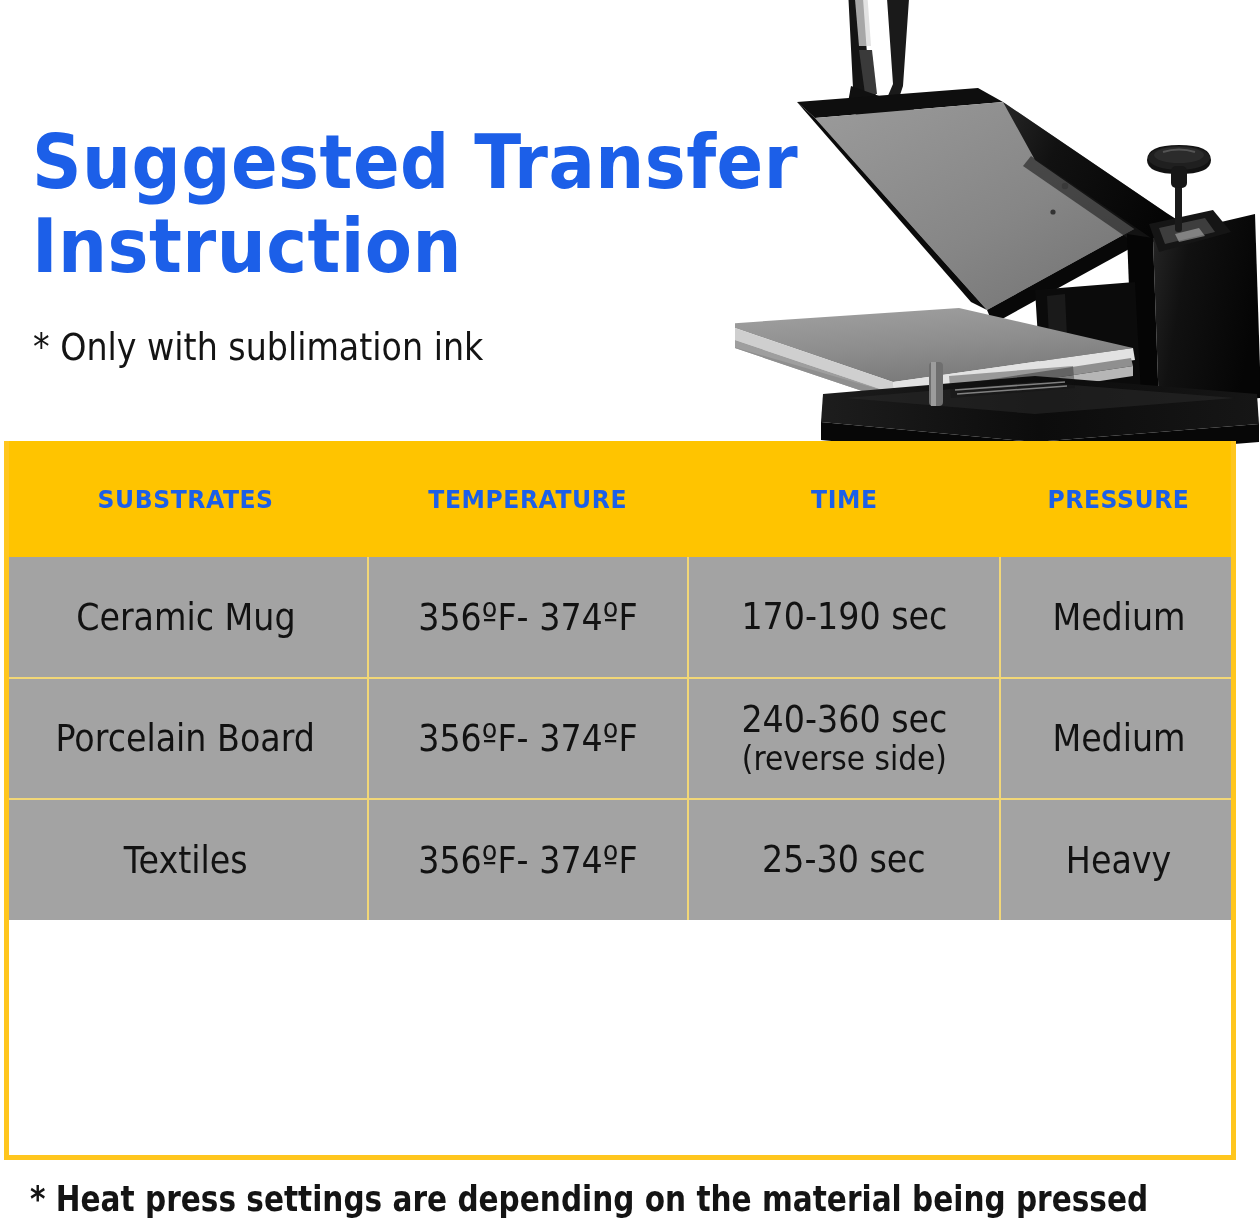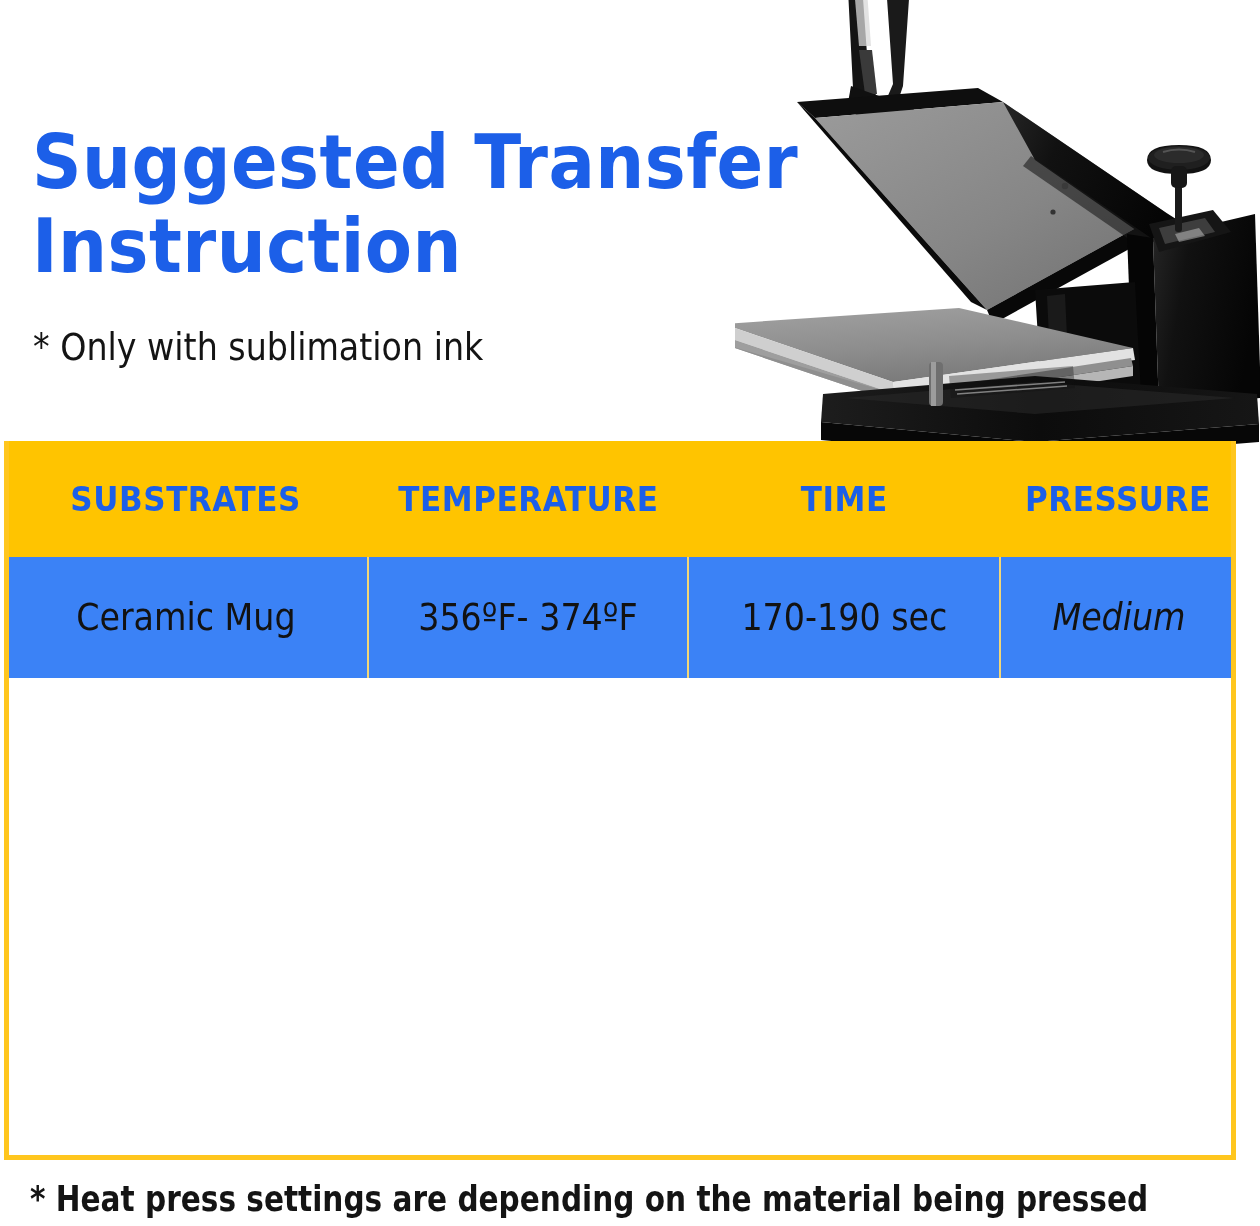--- a/index.html
+++ b/index.html
@@ -79,57 +79,57 @@
   table.spec col.c2 { width: 320px; }
   table.spec col.c3 { width: 312px; }
   table.spec col.c4 { width: 236px; }
 
   table.spec thead th {
     height: 116px;
     background: #ffc400;
     color: #1c5fe8;
     font-family: "DejaVu Sans", sans-serif;
     font-weight: bold;
-    font-size: 33px;
+    font-size: 25px;
     letter-spacing: 0.6px;
     text-align: center;
     vertical-align: middle;
     border: none;
     position: relative;
   }
   table.spec thead th span.hdr-txt {
     display: inline-block;
     transform: scaleX(0.94);
   }
 
   table.spec tbody td {
     height: 121px;
     text-align: center;
     vertical-align: middle;
     font-family: "DejaVu Sans", sans-serif;
     font-size: 37px;
     color: #121212;
     border-right: 2px solid #f2d777;
     border-bottom: 2px solid #f2d777;
-    background: #3b82f6;
+    background: #a3a3a3;
     padding: 0 4px;
   }
   table.spec tbody td .cell {
     display: inline-block;
     transform: scaleX(0.90);
   }
   table.spec tbody td .cell .sub {
     display: block;
     font-size: 33px;
     line-height: 38px;
     margin-top: -2px;
   }
   table.spec tbody td .cell .main { display: block; line-height: 44px; }
 
-  table.spec tbody td:last-child { border-right: none; font-style: italic; }
+  table.spec tbody td:last-child { border-right: none; }
   table.spec tbody tr:last-child td { border-bottom: none; }
 
   
   #table-frame {
     position: absolute;
     left: 0; top: 0;
     width: 1232px;
     height: 719px;
     border: 5px solid #ffc61e;
     border-top: none;
@@ -297,20 +297,32 @@
           <th><span class="hdr-txt">PRESSURE</span></th>
         </tr>
       </thead>
       <tbody>
         <tr>
           <td><span class="cell">Ceramic Mug</span></td>
           <td><span class="cell">356ºF- 374ºF</span></td>
           <td><span class="cell"><span class="main">170-190 sec</span></span></td>
           <td><span class="cell">Medium</span></td>
         </tr>
+        <tr>
+          <td><span class="cell">Porcelain Board</span></td>
+          <td><span class="cell">356ºF- 374ºF</span></td>
+          <td><span class="cell"><span class="main">240-360 sec</span><span class="sub">(reverse side)</span></span></td>
+          <td><span class="cell">Medium</span></td>
+        </tr>
+        <tr>
+          <td><span class="cell">Textiles</span></td>
+          <td><span class="cell">356ºF- 374ºF</span></td>
+          <td><span class="cell"><span class="main">25-30 sec</span></span></td>
+          <td><span class="cell">Heavy</span></td>
+        </tr>
       </tbody>
     </table>
     <div id="table-frame-top"></div>
     <div id="table-frame"></div>
   </div>
 
   <div id="footnote">* Heat press settings are depending on the material being pressed</div>
 
 </div>
 

